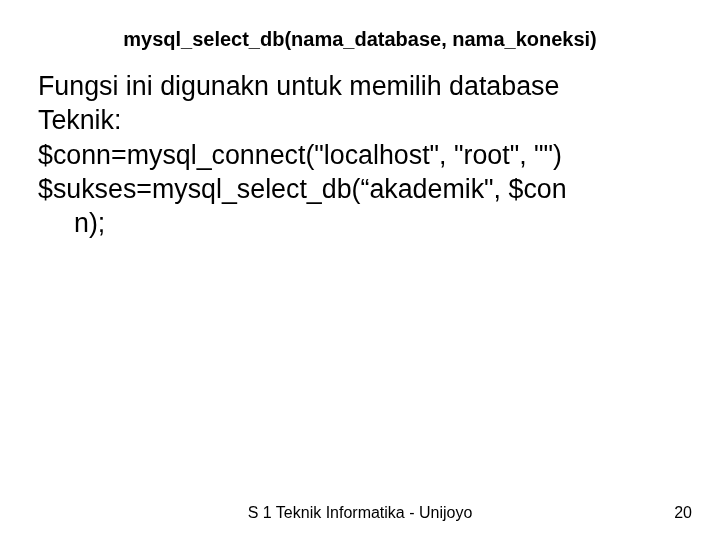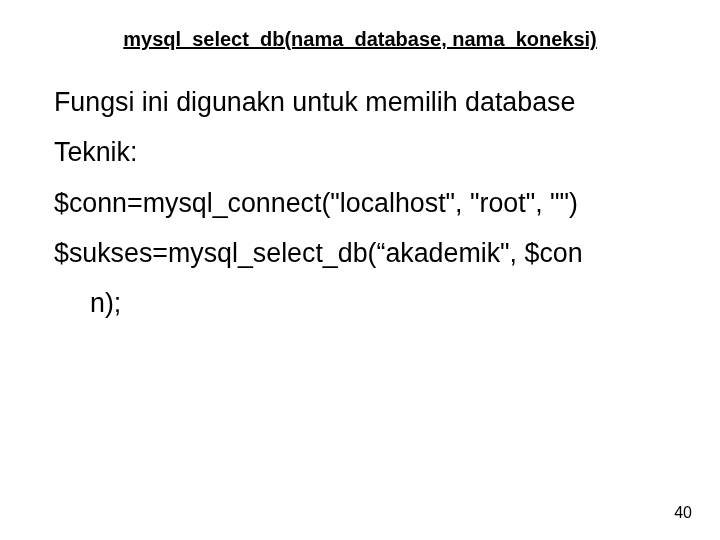--- a/index.html
+++ b/index.html
@@ -17,30 +17,29 @@
       height: 540px;
       position: relative;
       box-sizing: border-box;
     }
     .title {
       font-weight: bold;
       font-size: 20px;
       text-align: center;
       padding-top: 28px;
       padding-bottom: 18px;
-      text-decoration: underline;
     }
     .body {
       font-size: 26.8px;
       line-height: 1.28;
       padding-left: 38px;
       padding-right: 38px;
     }
     .body .line {
-      margin: 16px;
+      margin: 0;
     }
     .indent {
       padding-left: 36px;
     }
     .footer-center {
       position: absolute;
       bottom: 18px;
       left: 0;
       right: 0;
       text-align: center;
@@ -60,14 +59,15 @@
   <div class="title">mysql_select_db(nama_database, nama_koneksi)</div>
 
   <div class="body">
     <div class="line">Fungsi ini digunakn untuk memilih database</div>
     <div class="line">Teknik:</div>
     <div class="line">$conn=mysql_connect("localhost", "root", "")</div>
     <div class="line">$sukses=mysql_select_db(“akademik", $con</div>
     <div class="line indent">n);</div>
   </div>
 
-  <div class="footer-right">40</div>
+  <div class="footer-center">S 1 Teknik Informatika - Unijoyo</div>
+  <div class="footer-right">20</div>
 </div>
 
 </body></html>

